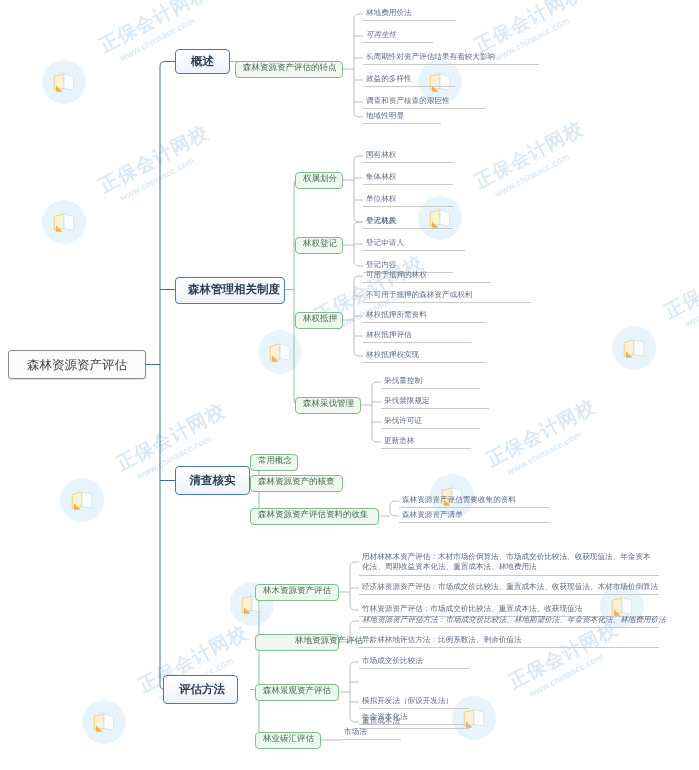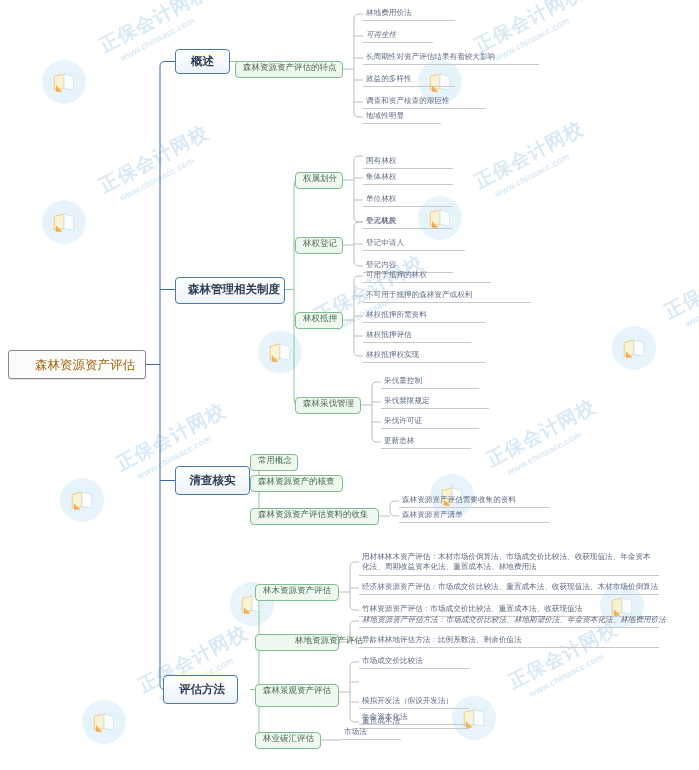--- a/index.html
+++ b/index.html
@@ -34,22 +34,22 @@
   #wires{position:absolute;left:0;top:0;width:699px;height:770px;z-index:1;}
 
   
   .node{position:absolute;z-index:3;box-sizing:border-box;white-space:nowrap;}
 
   .root{
     border:1px solid #8a8a8a;
     background:#fbfbfb;
     border-radius:3px;
     font-size:12.5px;
-    color:#a16207;
-    padding:6px 26px;
+    color:#404040;
+    padding:6px 18px;
     box-shadow:0 1px 1px rgba(0,0,0,.12);
   }
   .lvl1{
     border:1px solid #4a78b5;
     background:linear-gradient(#ffffff,#eef3fa);
     border-radius:4px;
     font-size:11.5px;
     color:#2f3f54;
     padding:5px 12px;
     text-align:center;
@@ -292,21 +292,21 @@
       <div class="node lvl1" style="left:175px;top:466px;width:75px;height:29px;line-height:17px;text-align:center;"><span>清查核实</span></div>
       <div class="node lvl1" style="left:163px;top:675px;width:75px;height:29px;line-height:17px;text-align:right;"><span>评估方法</span></div>
       <div class="node lvl2" style="left:235px;top:61px;width:108px;height:17px;line-height:5px;"><span>森林资源资产评估的特点</span></div>
       <div class="node leaf" style="left:363px;top:8px;width:92px;"><span>林地费用价法</span></div>
       <div class="node leaf" style="left:363px;top:30px;width:70px;font-style:italic;"><span>可再生性</span></div>
       <div class="node leaf" style="left:363px;top:52px;width:176px;"><span>长周期性对资产评估结果有着较大影响</span></div>
       <div class="node leaf" style="left:363px;top:74px;width:92px;"><span>效益的多样性</span></div>
       <div class="node leaf" style="left:363px;top:96px;width:122px;"><span>调查和资产核查的艰巨性</span></div>
       <div class="node leaf" style="left:363px;top:111px;width:78px;"><span>地域性明显</span></div>
       <div class="node lvl2" style="left:295px;top:172px;width:48px;height:17px;line-height:5px;"><span>权属划分</span></div>
-      <div class="node leaf" style="left:363px;top:156px;width:90px;"><span>国有林权</span></div>
+      <div class="node leaf" style="left:363px;top:150px;width:90px;"><span>国有林权</span></div>
       <div class="node leaf" style="left:363px;top:172px;width:90px;"><span>集体林权</span></div>
       <div class="node leaf" style="left:363px;top:194px;width:90px;"><span>单位林权</span></div>
       <div class="node leaf" style="left:363px;top:216px;width:90px;"><span>个人林权</span></div>
       <div class="node lvl2" style="left:295px;top:237px;width:48px;height:17px;line-height:5px;"><span>林权登记</span></div>
       <div class="node leaf" style="left:363px;top:216px;width:90px;"><span>登记机关</span></div>
       <div class="node leaf" style="left:363px;top:238px;width:102px;"><span>登记申请人</span></div>
       <div class="node leaf" style="left:363px;top:260px;width:90px;"><span>登记内容</span></div>
       <div class="node lvl2" style="left:295px;top:312px;width:48px;height:17px;line-height:5px;"><span>林权抵押</span></div>
       <div class="node leaf" style="left:363px;top:270px;width:128px;"><span>可用于抵押的林权</span></div>
       <div class="node leaf" style="left:363px;top:290px;width:168px;"><span>不可用于抵押的森林资产或权利</span></div>
@@ -323,21 +323,21 @@
       <div class="node lvl2" style="left:250px;top:508px;width:129px;height:17px;line-height:5px;"><span>森林资源资产评估资料的收集</span></div>
       <div class="node leaf" style="left:399px;top:495px;width:150px;"><span>森林资源资产评估需要收集的资料</span></div>
       <div class="node leaf" style="left:399px;top:510px;width:150px;"><span>森林资源资产清单</span></div>
       <div class="node lvl2" style="left:255px;top:584px;width:84px;height:17px;line-height:5px;"><span>林木资源资产评估</span></div>
       <div class="node leaf multiline" style="left:359px;top:552px;width:300px;"><span>用材林林木资产评估：木材市场价倒算法、市场成交价比较法、收获现值法、年金资本化法、周期收益资本化法、重置成本法、林地费用法</span></div>
       <div class="node leaf" style="left:359px;top:582px;width:300px;"><span>经济林资源资产评估：市场成交价比较法、重置成本法、收获现值法、木材市场价倒算法</span></div>
       <div class="node leaf" style="left:359px;top:604px;width:300px;"><span>竹林资源资产评估：市场成交价比较法、重置成本法、收获现值法</span></div>
       <div class="node lvl2" style="left:255px;top:634px;width:84px;height:17px;line-height:5px;padding-left:39px;"><span>林地资源资产评估</span></div>
       <div class="node leaf" style="left:359px;top:615px;width:300px;font-style:italic;"><span>林地资源资产评估方法：市场成交价比较法、林地期望价法、年金资本化法、林地费用价法</span></div>
       <div class="node leaf" style="left:359px;top:635px;width:300px;"><span>异龄林林地评估方法：比例系数法、剩余价值法</span></div>
-      <div class="node lvl2" style="left:255px;top:684px;width:84px;height:23px;line-height:5px;font-family:Liberation Serif, serif;"><span>森林景观资产评估</span></div>
+      <div class="node lvl2" style="left:255px;top:684px;width:84px;height:17px;line-height:5px;font-family:Liberation Serif, serif;"><span>森林景观资产评估</span></div>
       <div class="node leaf" style="left:359px;top:656px;width:110px;"><span>市场成交价比较法</span></div>
       <div class="node leaf" style="left:359px;top:676px;width:110px;margin-top:36px;"><span>年金资本化法</span></div>
       <div class="node leaf" style="left:359px;top:696px;width:110px;"><span>模拟开发法（假设开发法）</span></div>
       <div class="node leaf" style="left:359px;top:716px;width:110px;"><span>重置成本法</span></div>
       <div class="node lvl2" style="left:255px;top:732px;width:66px;height:17px;line-height:5px;"><span>林业碳汇评估</span></div>
       <div class="node leaf" style="left:341px;top:727px;width:60px;"><span>市场法</span></div>
     </div>
 
 </div>
 

